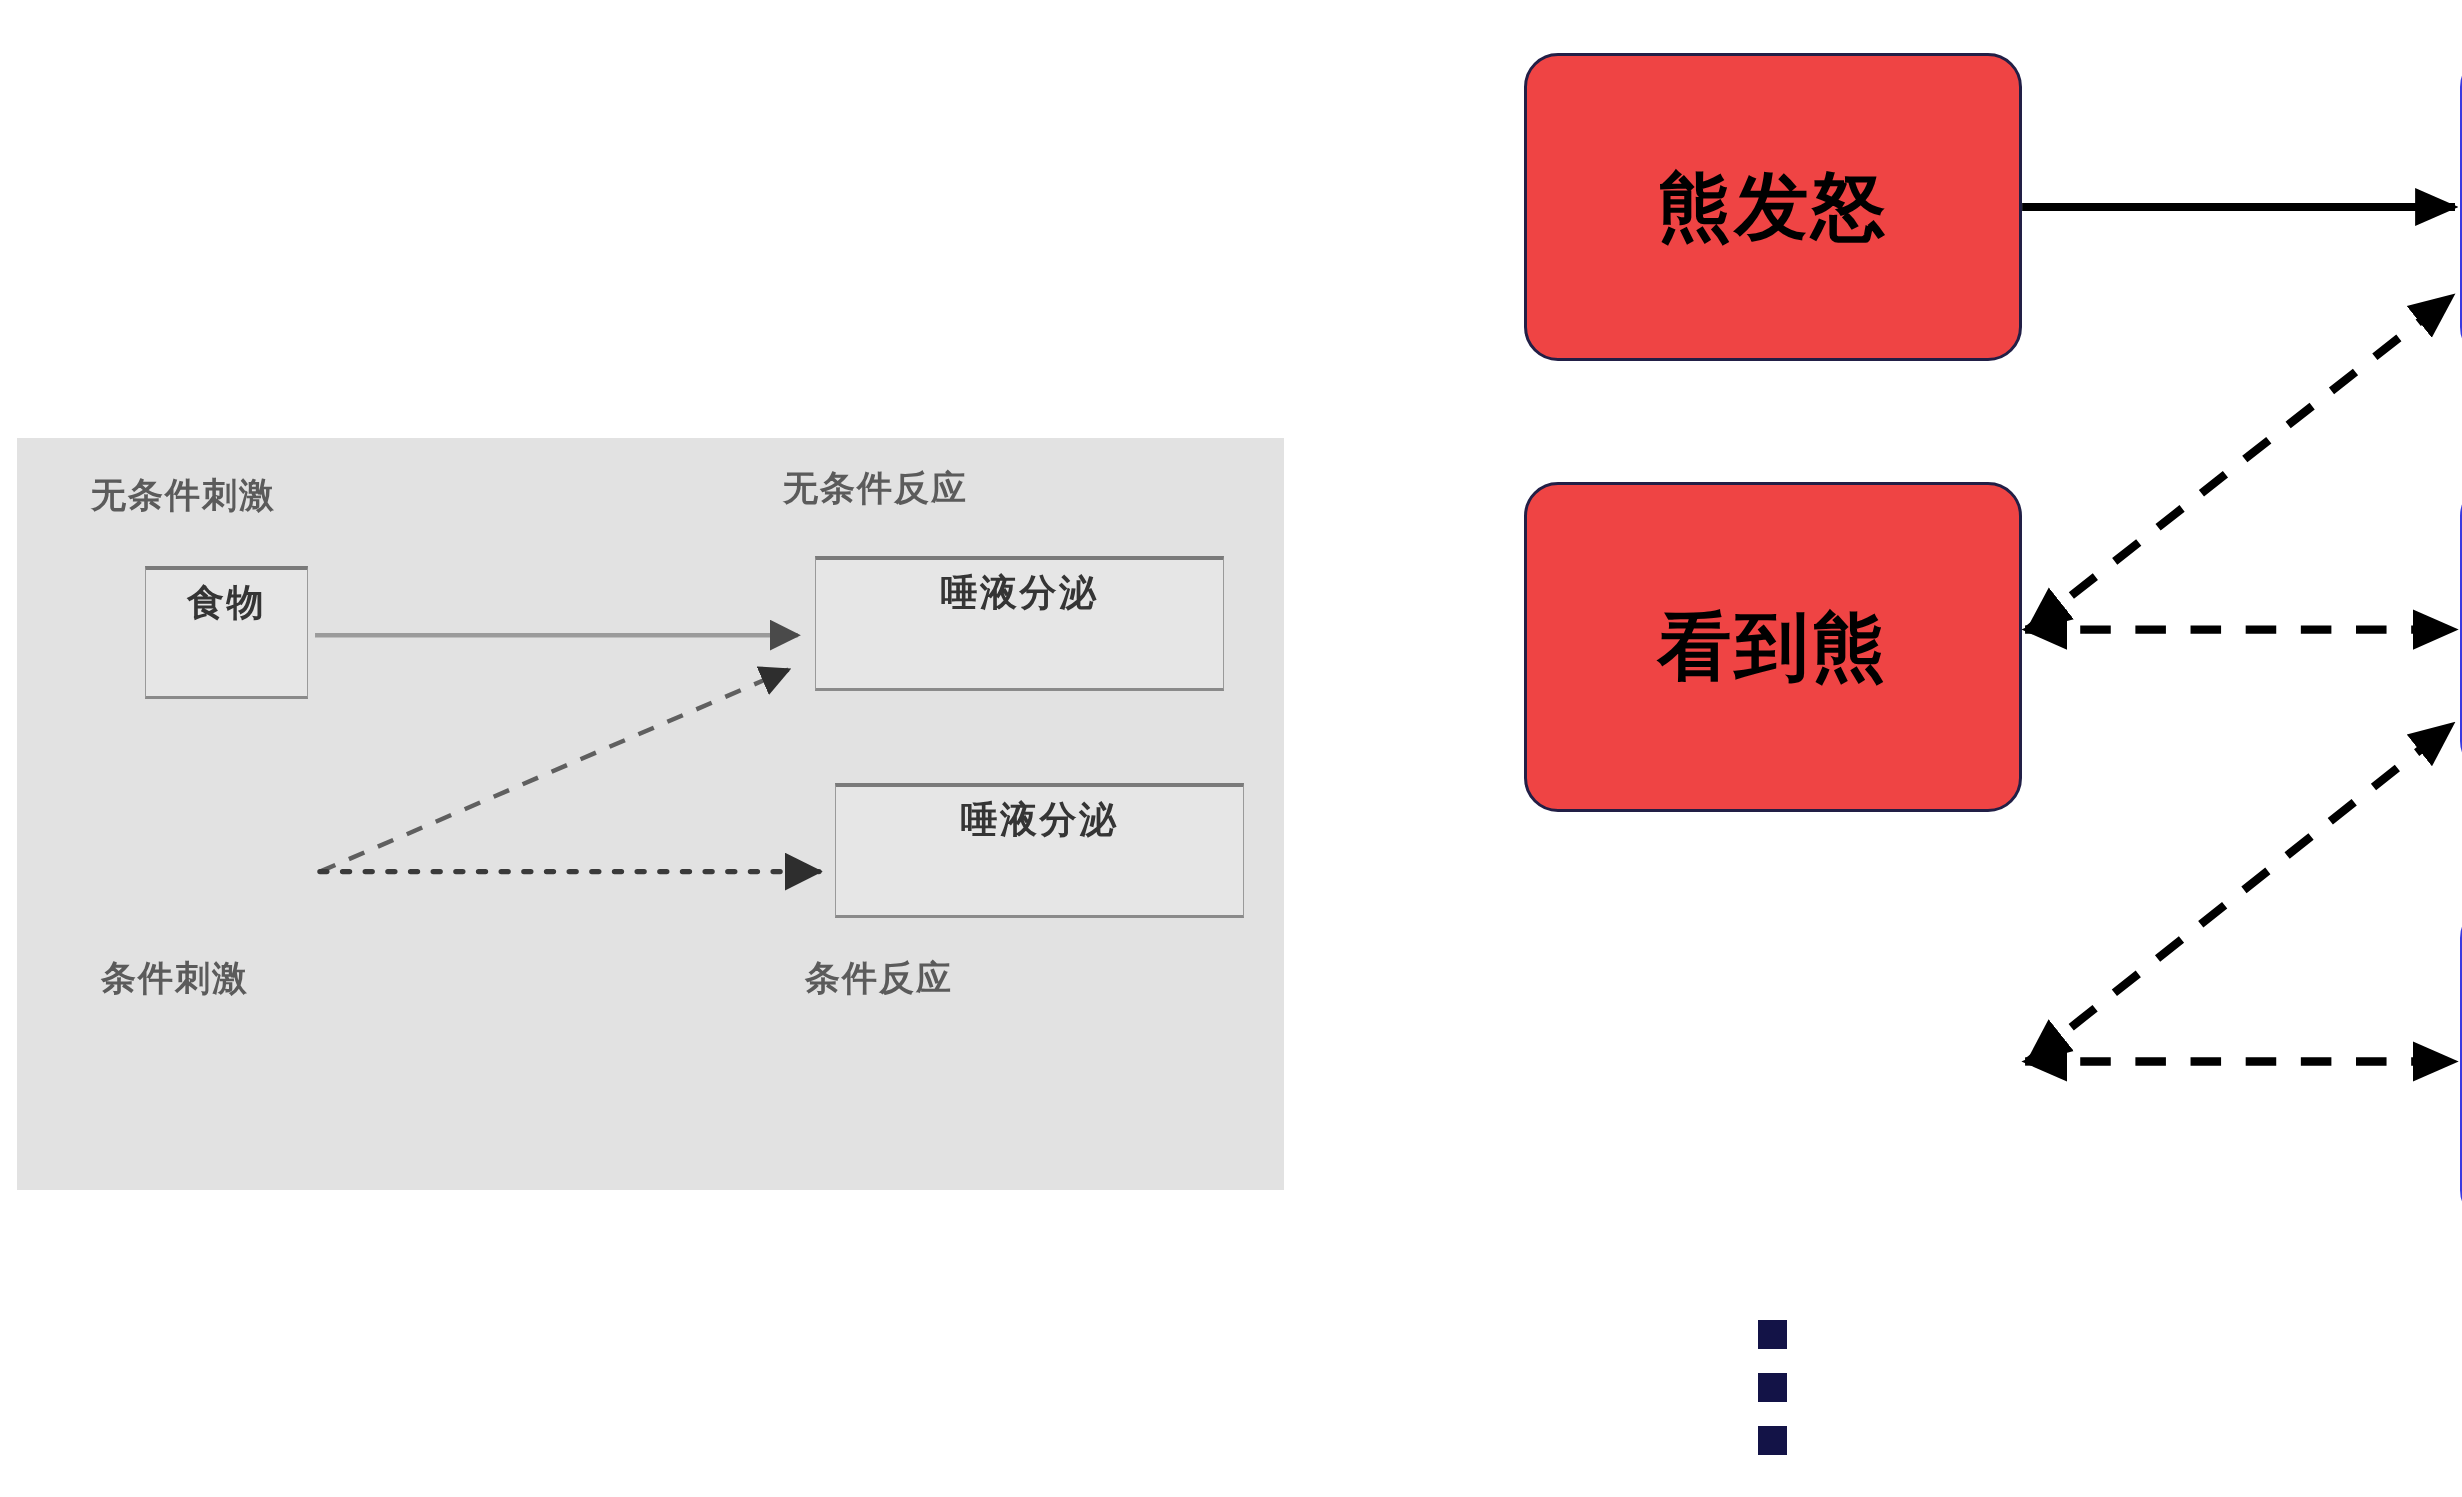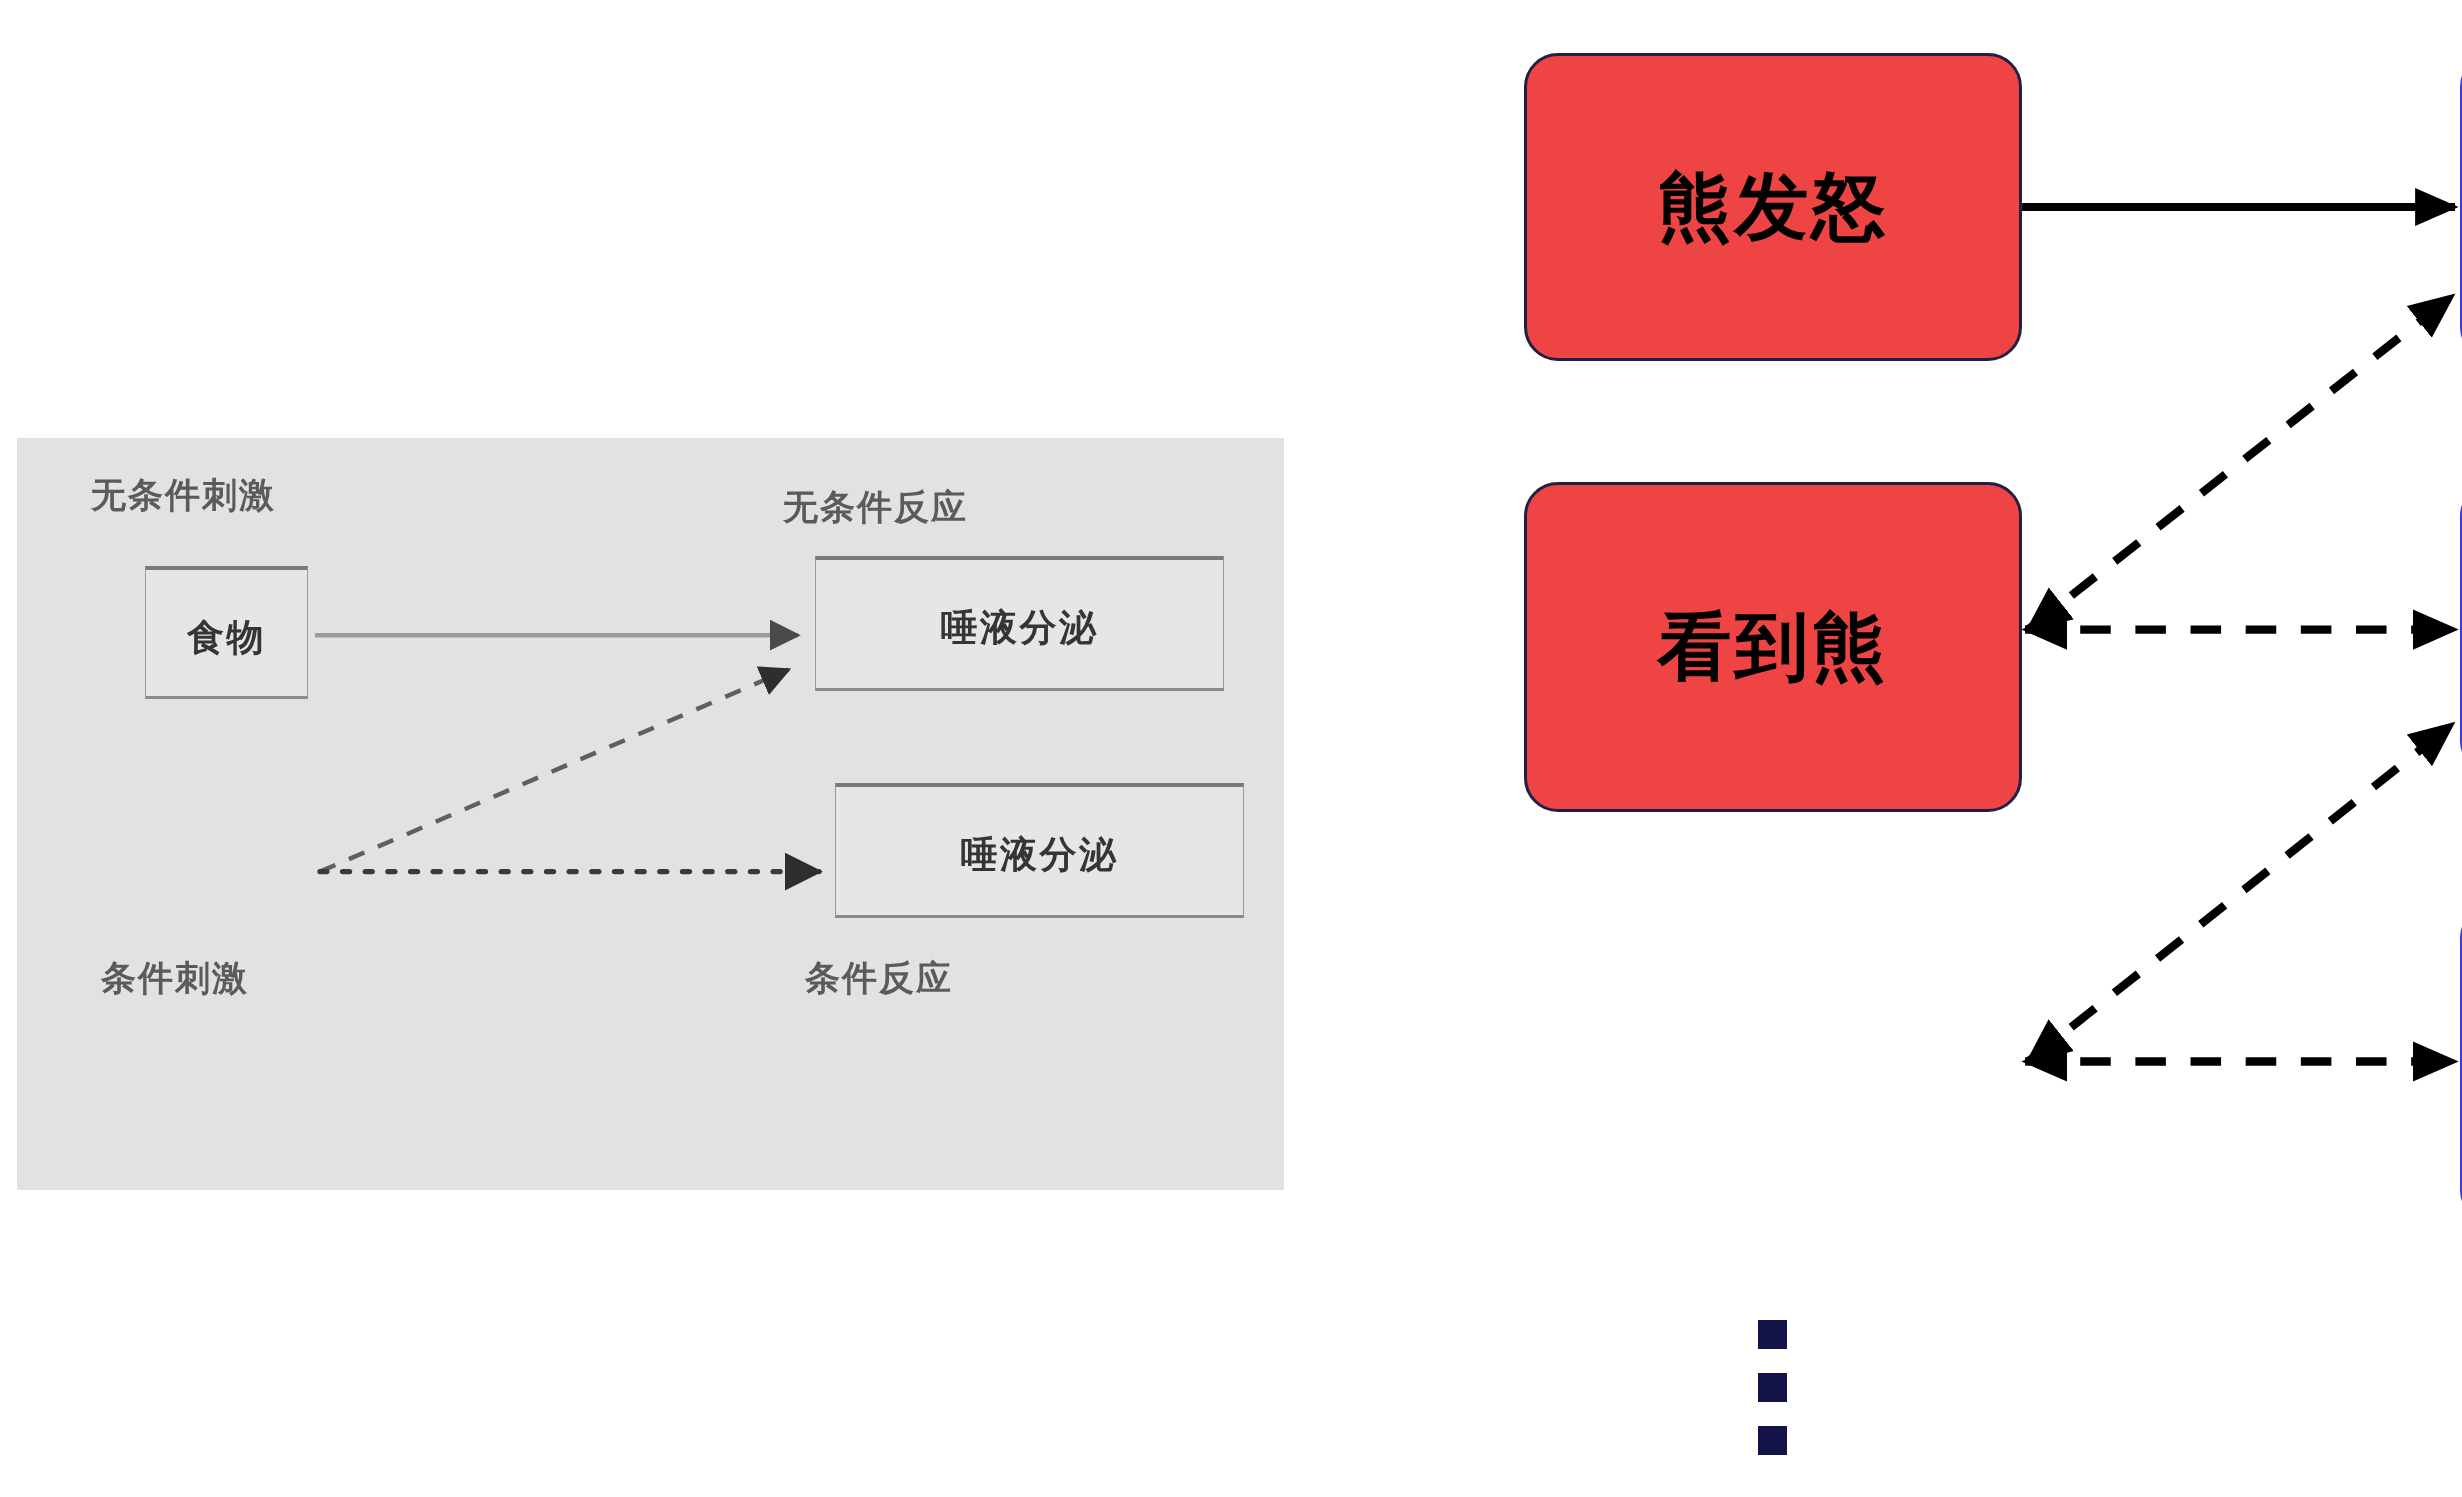--- a/index.html
+++ b/index.html
@@ -12,33 +12,33 @@
   #classical-panel{
     position:absolute;left:17px;top:438px;width:1267px;height:752px;
     background:#e2e2e2;
   }
   .cc-caption{
     position:absolute;color:#5b5b5b;font-weight:bold;
     font-size:35px;letter-spacing:2px;white-space:nowrap;
     font-family:"DejaVu Sans","Liberation Sans",sans-serif;
   }
   #cc-cap-us  {left:74px;top:34px;}
-  #cc-cap-ur  {left:766px;top:46px;}
+  #cc-cap-ur  {left:766px;top:27px;}
   #cc-cap-cs  {left:84px;top:517px;}
   #cc-cap-cr  {left:788px;top:517px;}
 
   .cc-box{
     position:absolute;background:#e6e6e6;
     border:1.5px solid #9a9a9a;border-top:4.4px solid #7a7a7a;border-bottom:3.4px solid #8a8a8a;
     box-sizing:border-box;
   }
   .cc-box span{
     position:absolute;left:0;right:0;top:7.9px;text-align:center;
     color:#353535;font-weight:bold;font-size:37px;letter-spacing:2.5px;
-    font-family:"DejaVu Sans","Liberation Sans",sans-serif;white-space:nowrap;margin-top:35px;
+    font-family:"DejaVu Sans","Liberation Sans",sans-serif;white-space:nowrap;
   }
   #cc-box-food   {left:128px;top:566px - 438px;}
   #cc-box-food   {left:128px;top:128px;width:163px;height:133px;}
   #cc-box-bell   {left:132px;top:364px;width:163px;height:133px;}
   #cc-box-sal1   {left:798px;top:118px;width:409px;height:135px;}
   #cc-box-sal2   {left:818px;top:345px;width:409px;height:135px;}
 
   #cc-svg{position:absolute;left:0;top:0;width:1267px;height:616px;}
 
   

